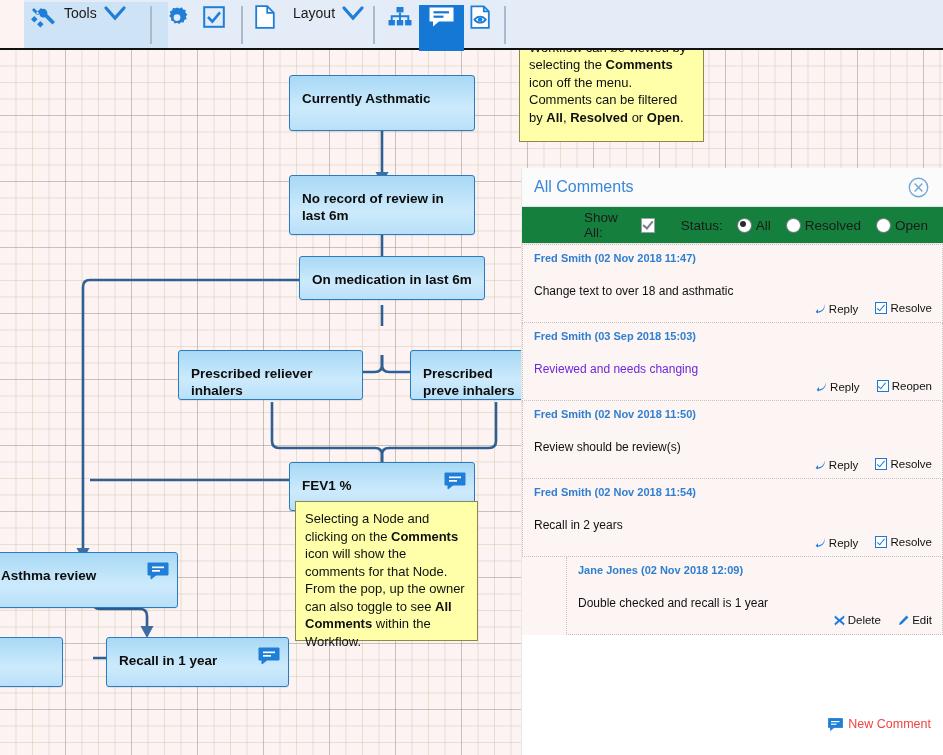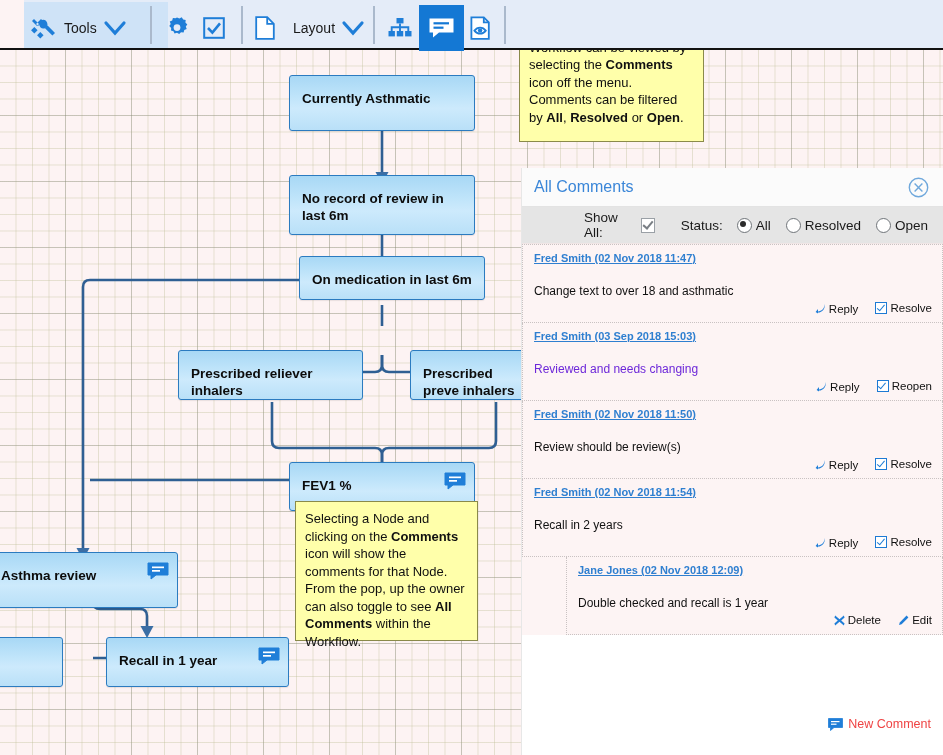--- a/index.html
+++ b/index.html
@@ -23,21 +23,21 @@
   
   #toolbar{
     position:absolute;left:0;top:0;width:943px;height:50px;
     background:#e4ecf8;border-bottom:2px solid #111;
     box-sizing:border-box;
   }
   #toolbar:before{content:"";position:absolute;left:0;top:0;width:24px;height:48px;background:#fdf3f3;}
   .tb-group{position:absolute;top:2px;height:46px;display:flex;align-items:center;}
   .tb-group.shaded{background:#cfe3f7;}
   .tb-sep{position:absolute;top:6px;width:2px;height:38px;background:#aab9cc;}
-  .tb-item{display:flex;align-items:center;height:46px;padding:0 6px;cursor:default;margin-top:6px;}
+  .tb-item{display:flex;height:46px;padding:0 6px;cursor:default;margin-top:6px;}
   .tb-label{font-size:14px;color:#1a1a1a;padding:0 6px;}
   .ico{display:inline-block;line-height:0;}
   .tb-active{background:#1478d4;}
   
   .node{
     position:absolute;box-sizing:border-box;
     border:1px solid #2b7bc0;border-radius:3px;
     background:linear-gradient(to bottom,#a8d8f5 0%,#bfe4fa 38%,#cdeafc 60%,#b9e0f8 100%);
     color:#0c0c0c;font-size:13.5px;font-weight:bold;
     padding:14px 12px;line-height:17px;
@@ -61,21 +61,21 @@
     border-left:1px solid #e7e7e7;
   }
   #panel-head{
     position:relative;height:38px;border-bottom:1px solid #e3e3e3;
     background:#fbfbfb;display:flex;align-items:center;
   }
   #panel-title{font-size:16px;color:#3a86d8;padding-left:12px;}
   #panel-close{position:absolute;right:14px;top:9px;cursor:pointer;}
   #filters{
     height:36px;display:flex;align-items:center;
-    background:#e5e5e5;font-size:13.5px;color:#1a1a1a;padding-left:62px;
+    background:#15803d;font-size:13.5px;color:#1a1a1a;padding-left:62px;
     border-bottom:1px solid #f0e6e6;
   }
   .flabel{margin-right:7px;}
   .cbox{
     width:13px;height:13px;border:1px solid #9aa0a6;background:#fff;
     display:inline-block;position:relative;margin-right:26px;vertical-align:-2px;
   }
   .cbox:after{
     content:"";position:absolute;left:3px;top:0px;width:4px;height:8px;
     border:solid #7a7f85;border-width:0 2px 2px 0;transform:rotate(40deg);
@@ -91,21 +91,21 @@
   .ropt{margin-right:15px;display:inline-flex;align-items:center;font-size:13.5px;}
   #clist{position:relative;background:#fdf4f4;}
   .crow{
     position:relative;box-sizing:border-box;
     border:1px dotted #c9c2c2;border-top:none;
     background:#fdf4f4;padding:7px 10px 5px 11px;
     min-height:60px;
   }
   .crow.first{border-top:1px dotted #c9c2c2;}
   .crow.reply{margin-left:44px;border-left:1px dotted #c9c2c2;}
-  .cauthor{font-size:11px;color:#2f7fd0;font-weight:bold;text-decoration:underline;}
+  .cauthor{font-size:11px;color:#2f7fd0;font-weight:bold;}
   .ctext{font-size:12px;color:#111;margin-top:20px;}
   .ctext.muted{color:#6d28d9;}
   .cactions{text-align:right;font-size:11.5px;color:#111;margin-top:4px;height:15px;}
   .act{display:inline-flex;align-items:center;margin-left:14px;cursor:pointer;}
   .act span.t{margin-left:3px;}
   .bluebox{
     width:10px;height:10px;border:1px solid #1d7ad4;background:#fff;
     display:inline-block;position:relative;
   }
   .bluebox:after{

